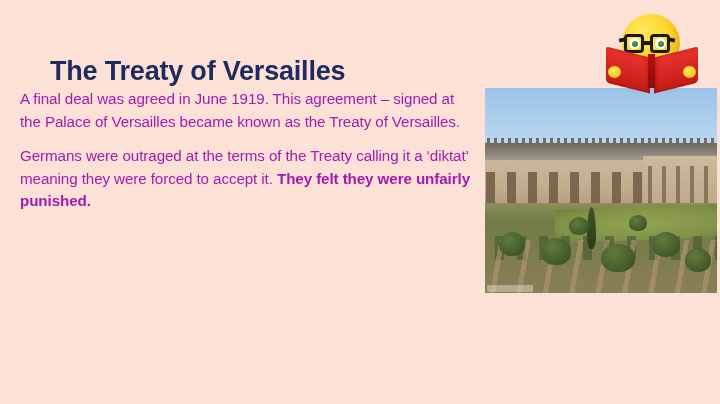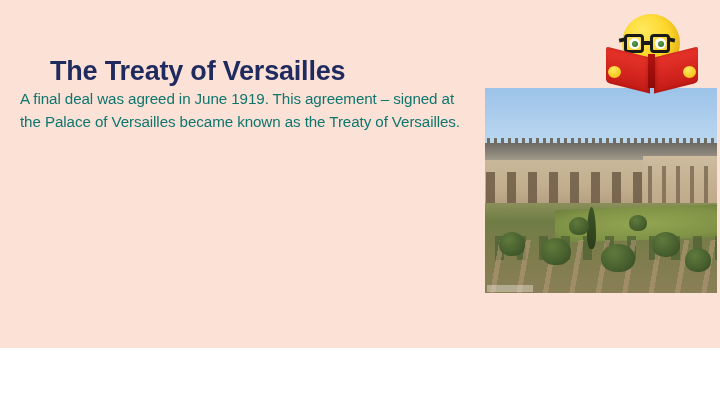--- a/index.html
+++ b/index.html
@@ -8,21 +8,21 @@
   }
   body {
     width: 720px;
     height: 404px;
     overflow: hidden;
     font-family: "Liberation Sans", sans-serif;
   }
   #slide {
     position: relative;
     width: 720px;
-    height: 348px;
+    height: 404px;
     background: #fce1d7;
     overflow: hidden;
   }
 
   
   #slide-title {
     position: absolute;
     left: 50px;
     top: 38px;
     font-size: 27px;
@@ -34,21 +34,21 @@
   
   #body-text {
     position: absolute;
     left: 20px;
     top: 88px;
     width: 455px;
   }
   .para {
     font-size: 15.2px;
     line-height: 22.5px;
-    color: #0f766e;
+    color: #a21caf;
     margin: 0 0 12px 0;
     letter-spacing: -0.1px;
   }
   .para b {
     font-weight: bold;
   }
 
   
   #photo {
     position: absolute;
@@ -299,20 +299,23 @@
 
   <h1 id="slide-title">The Treaty of Versailles</h1>
 
   <div id="body-text">
 
     <p class="para">
       <span>A final deal was agreed in June 1919. This agreement – signed at the Palace of Versailles became known as the Treaty of Versailles.</span>
     </p>
 
 
+    <p class="para">
+      <span>Germans were outraged at the terms of the Treaty calling it a ‘diktat’ meaning they were forced to accept it. </span><b>They felt they were unfairly punished.</b>
+    </p>
 
   </div>
 
   <div id="photo">
     <div class="ph-sky"></div>
     <div class="ph-roof-teeth"></div>
     <div class="ph-roofline"></div>
     <div class="ph-facade"></div>
     <div class="ph-arches"></div>
     <div class="ph-wing"></div>

